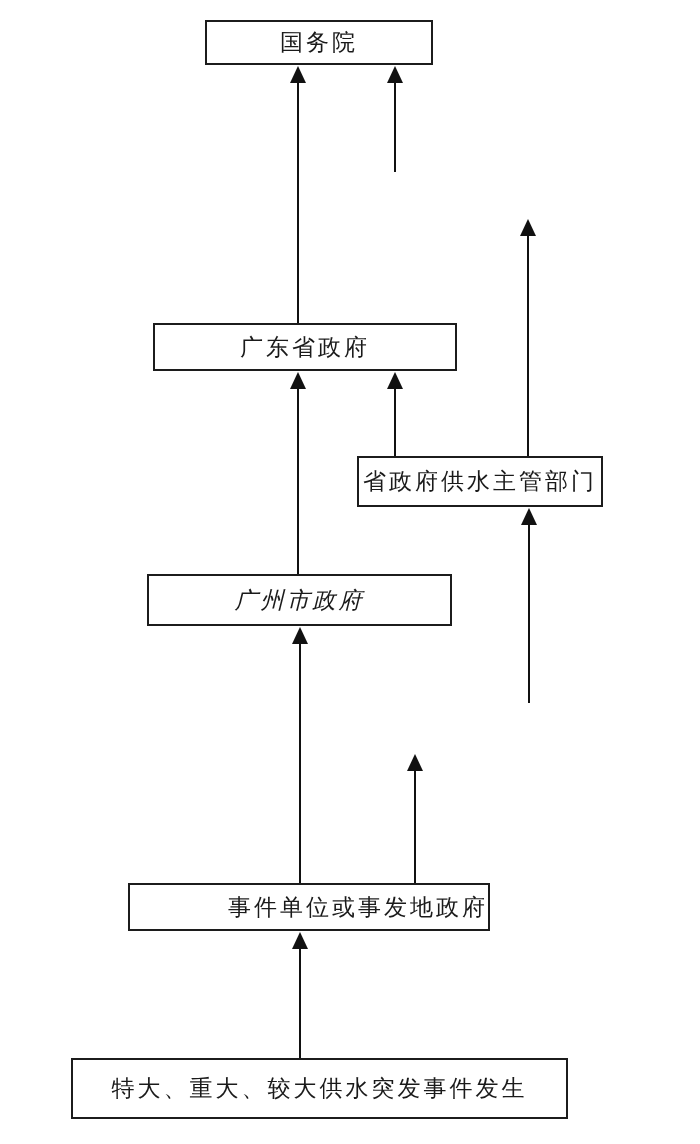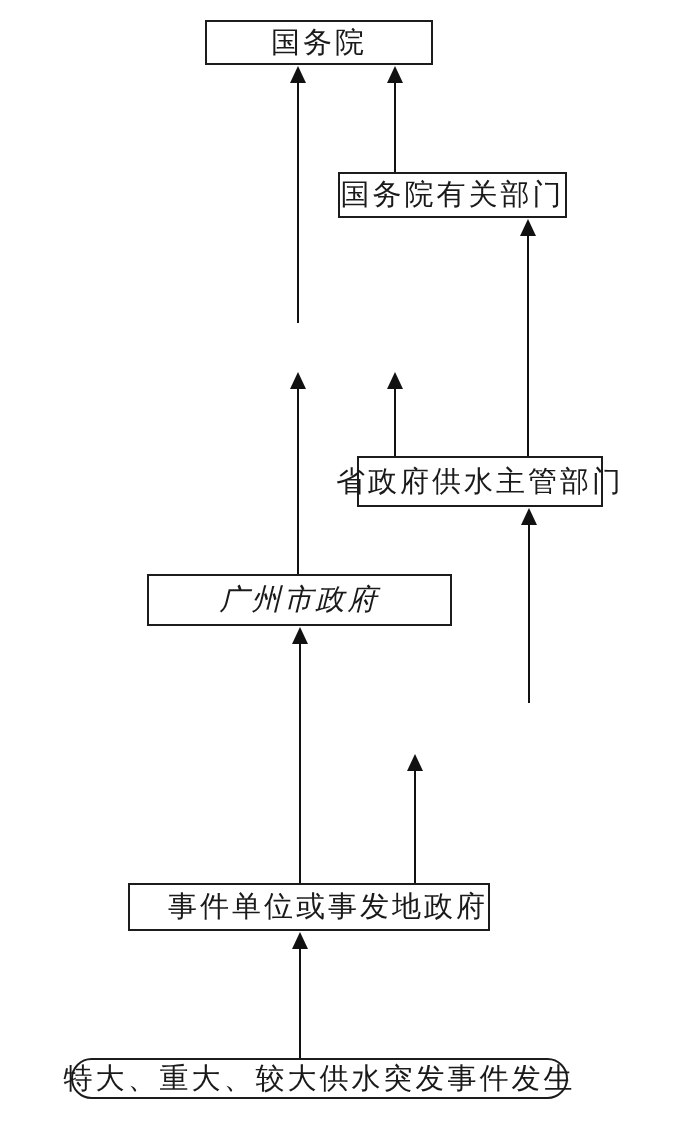--- a/index.html
+++ b/index.html
@@ -17,21 +17,21 @@
     overflow: hidden;
   }
   .node {
     position: absolute;
     box-sizing: border-box;
     border: 2px solid #1c1c1c;
     background: #ffffff;
     display: flex;
     align-items: center;
     justify-content: center;
-    font-size: 29px;
+    font-size: 23px;
     letter-spacing: 3px;
     white-space: nowrap;
   }
   .arrow-shaft {
     position: absolute;
     width: 2px;
     background: #111111;
   }
   .arrow-head {
     position: absolute;
@@ -44,39 +44,39 @@
 </style>
 </head>
 <body>
 
 <div class="canvas">
 
   <div class="node" style="left:205px; top:20px; width:228px; height:45px;">
     <span>国务院</span>
   </div>
 
-  <div class="node" style="left:338px; top:172px; width:229px; height:46px;">
-    <span>国务院有关部门</span>
+
+  <div class="node" style="left:153px; top:323px; width:304px; height:48px;">
+    <span>广东省政府</span>
   </div>
-
 
   <div class="node" style="left:357px; top:456px; width:246px; height:51px;">
     <span>省政府供水主管部门</span>
   </div>
 
   <div class="node" style="left:147px; top:574px; width:305px; height:52px;font-style:italic;">
     <span>广州市政府</span>
   </div>
 
 
   <div class="node" style="left:128px; top:883px; width:362px; height:48px;justify-content:flex-end;">
     <span>事件单位或事发地政府</span>
   </div>
 
-  <div class="node" style="left:71px; top:1058px; width:497px; height:41px;border-radius:23px;">
+  <div class="node" style="left:71px; top:1058px; width:497px; height:61px;">
     <span>特大、重大、较大供水突发事件发生</span>
   </div>
 
   <div>
     <div class="arrow-head" style="left:290px; top:66px;"></div>
     <div class="arrow-shaft" style="left:297px; top:80px; height:243px;"></div>
   </div>
 
   <div>
     <div class="arrow-head" style="left:387px; top:66px;"></div>

